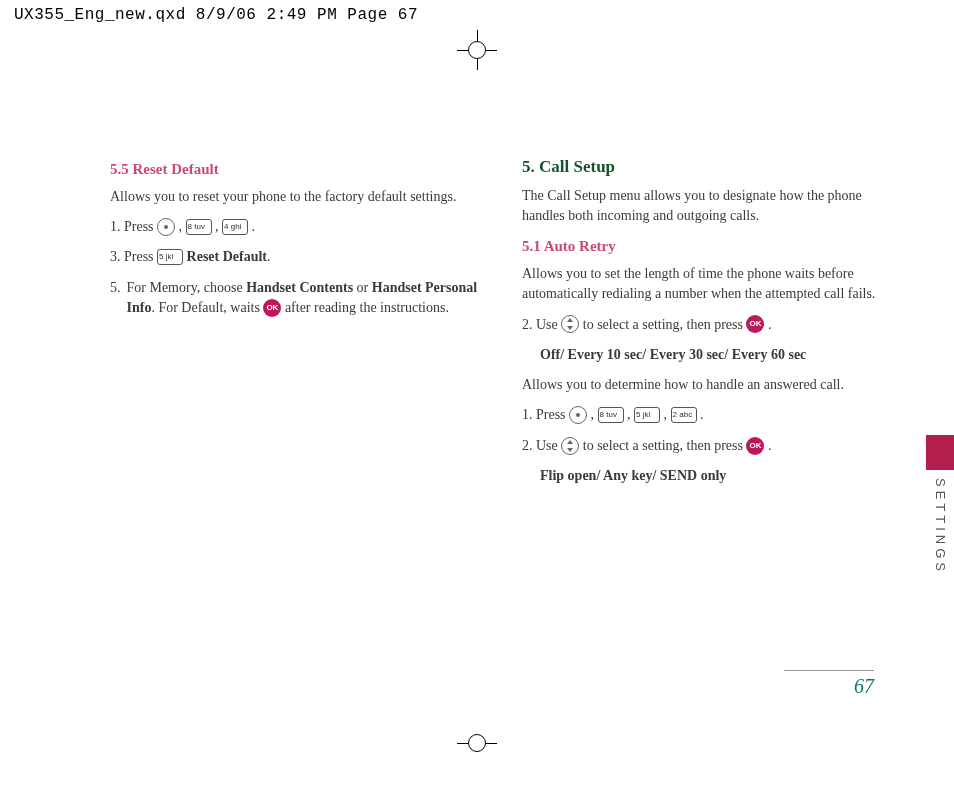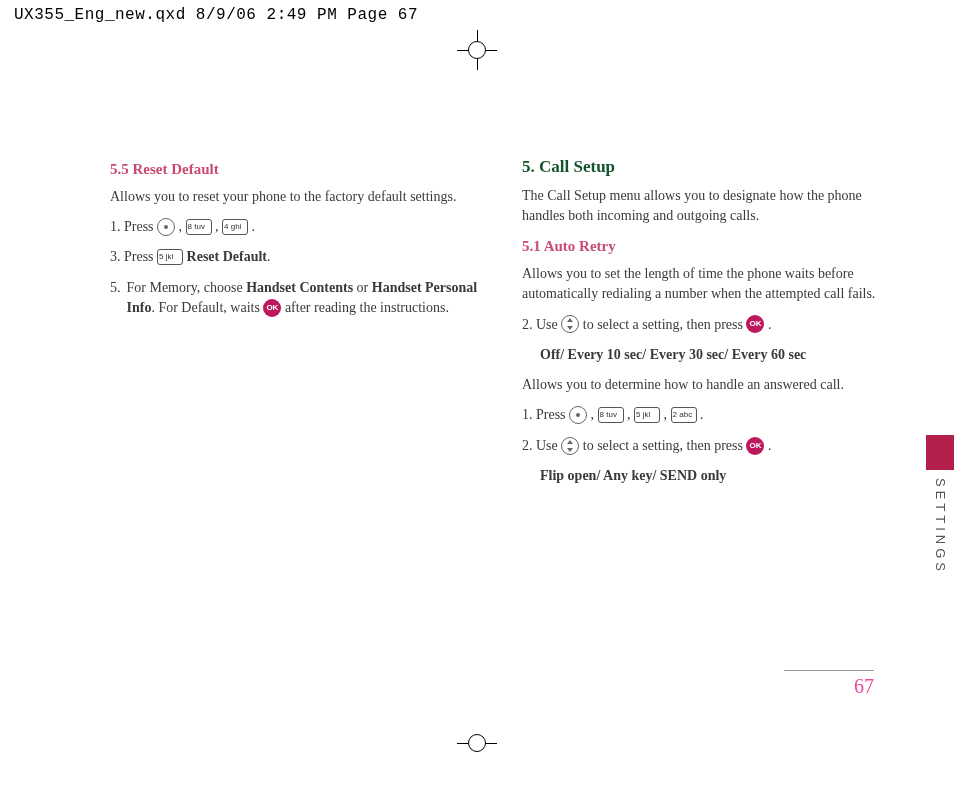--- a/index.html
+++ b/index.html
@@ -182,22 +182,23 @@
   }
   .footer-line {
     width: 90px;
     height: 1px;
     background: #999;
     margin-left: auto;
     margin-bottom: 4px;
   }
   .page-num {
     font-size: 20px;
-    color: #ec4899;
+    color: #0f766e;
     font-weight: 400;
+    font-style: italic;
   }
 </style>
 </head>
 <body>
 
 <div class="header-line">UX355_Eng_new.qxd  8/9/06  2:49 PM  Page 67</div>
 
 <div class="crop-top">
   <div class="crop-h"></div>
   <div class="crop-circ"></div>

